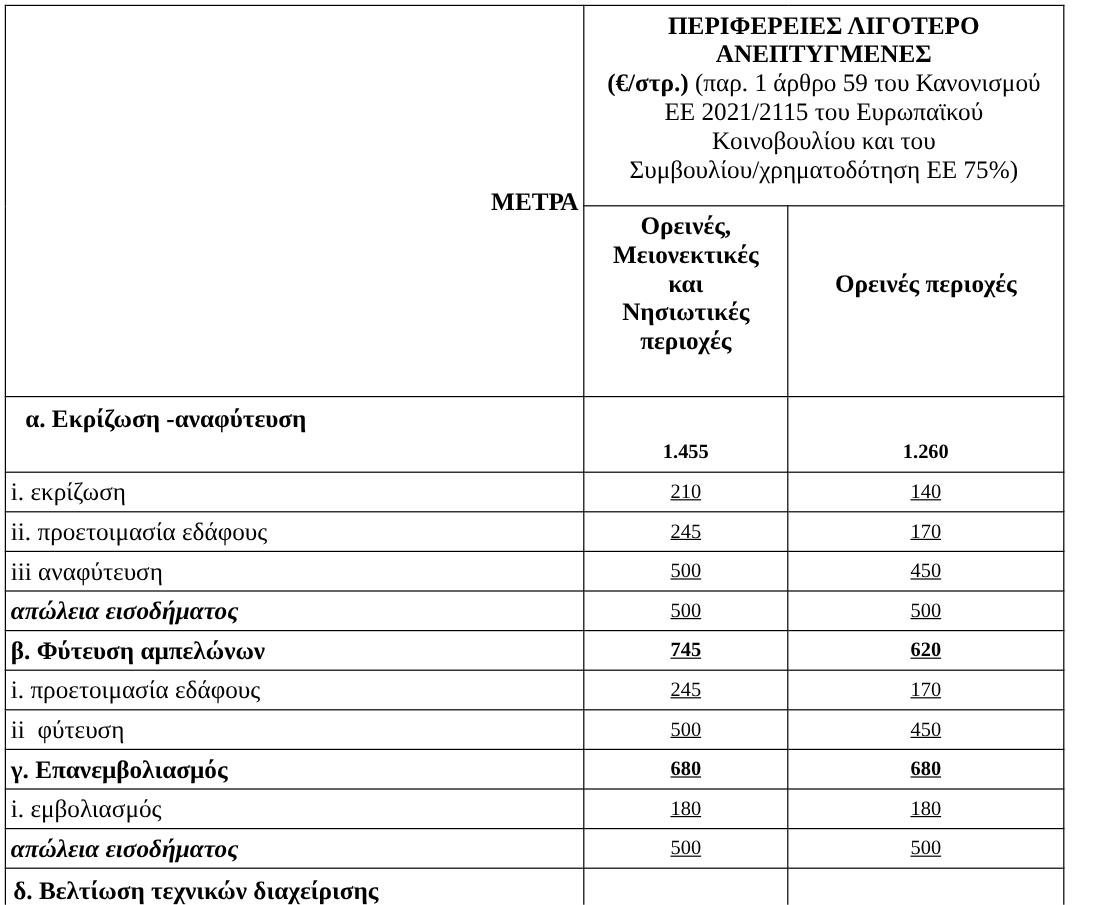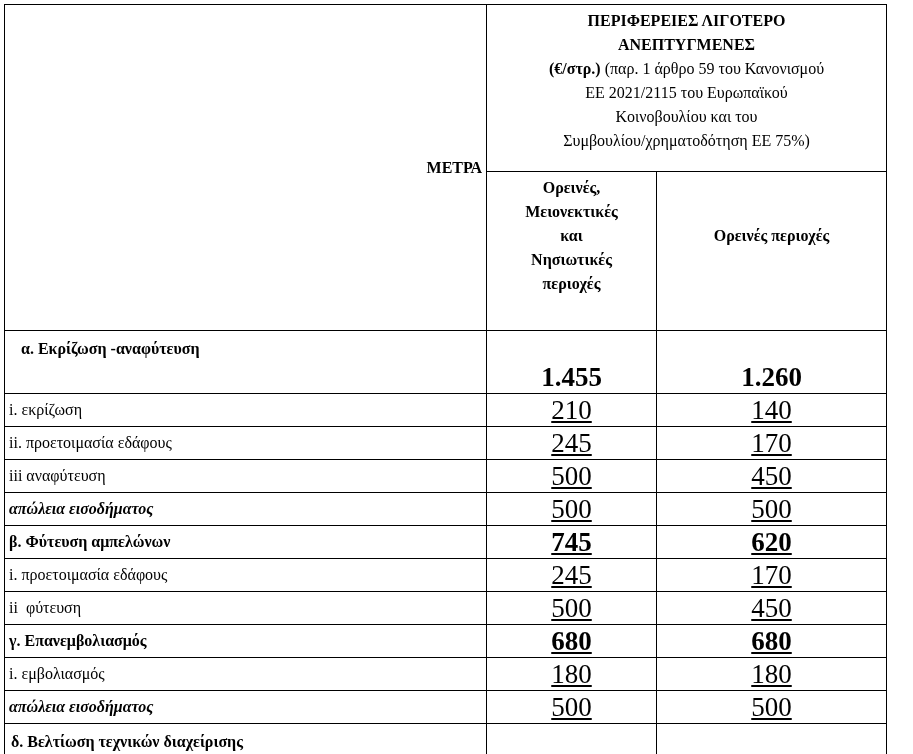--- a/index.html
+++ b/index.html
@@ -7,40 +7,40 @@
     table {
       position: absolute; left: 4px; top: 4px;
       border-collapse: collapse;
       font-family: "Liberation Serif", "DejaVu Serif", serif;
       color: #000;
       table-layout: fixed;
     }
     td {
       border: 1.5px solid #000;
       padding: 0 4px;
-      font-size: 16px;
+      font-size: 21px;
       line-height: 24px;
       vertical-align: top;
     }
     .c1 { width: 482px; }
     .c2 { width: 170px; }
     .c3 { width: 230px; }
     .center { text-align: center; }
     .bold { font-weight: bold; }
     .italic { font-style: italic; }
     .hdr-main { height: 162px; vertical-align: middle; text-align: right; font-weight: bold; }
     .hdr-top { height: 162px; text-align: center; vertical-align: top; padding-top: 4px; }
     .hdr-sub1 { height: 128px; text-align: center; font-weight: bold; vertical-align: top; padding-top: 4px; margin-top: 38px; }
     .hdr-sub2 { height: 128px; text-align: center; font-weight: bold; vertical-align: middle; padding-bottom: 30px; }
     tr.tall td { height: 56px; }
     tr.tall td.val { vertical-align: bottom; padding-bottom: 4px; }
     tr.tall td.lbl { padding-top: 6px; padding-left: 16px; margin-top: 24px; }
     tr.norm td { height: 32px; vertical-align: middle; }
     tr.norm td.val { text-align: center; text-decoration: underline; }
-    .num { font-size: 27px; }
+    .num { font-size: 17px; }
     .hdr-line { display: block; }
   </style>
 </head>
 <body>
 
 <table>
   <colgroup>
       <col class="c1">
       <col class="c2">
       <col class="c3">

